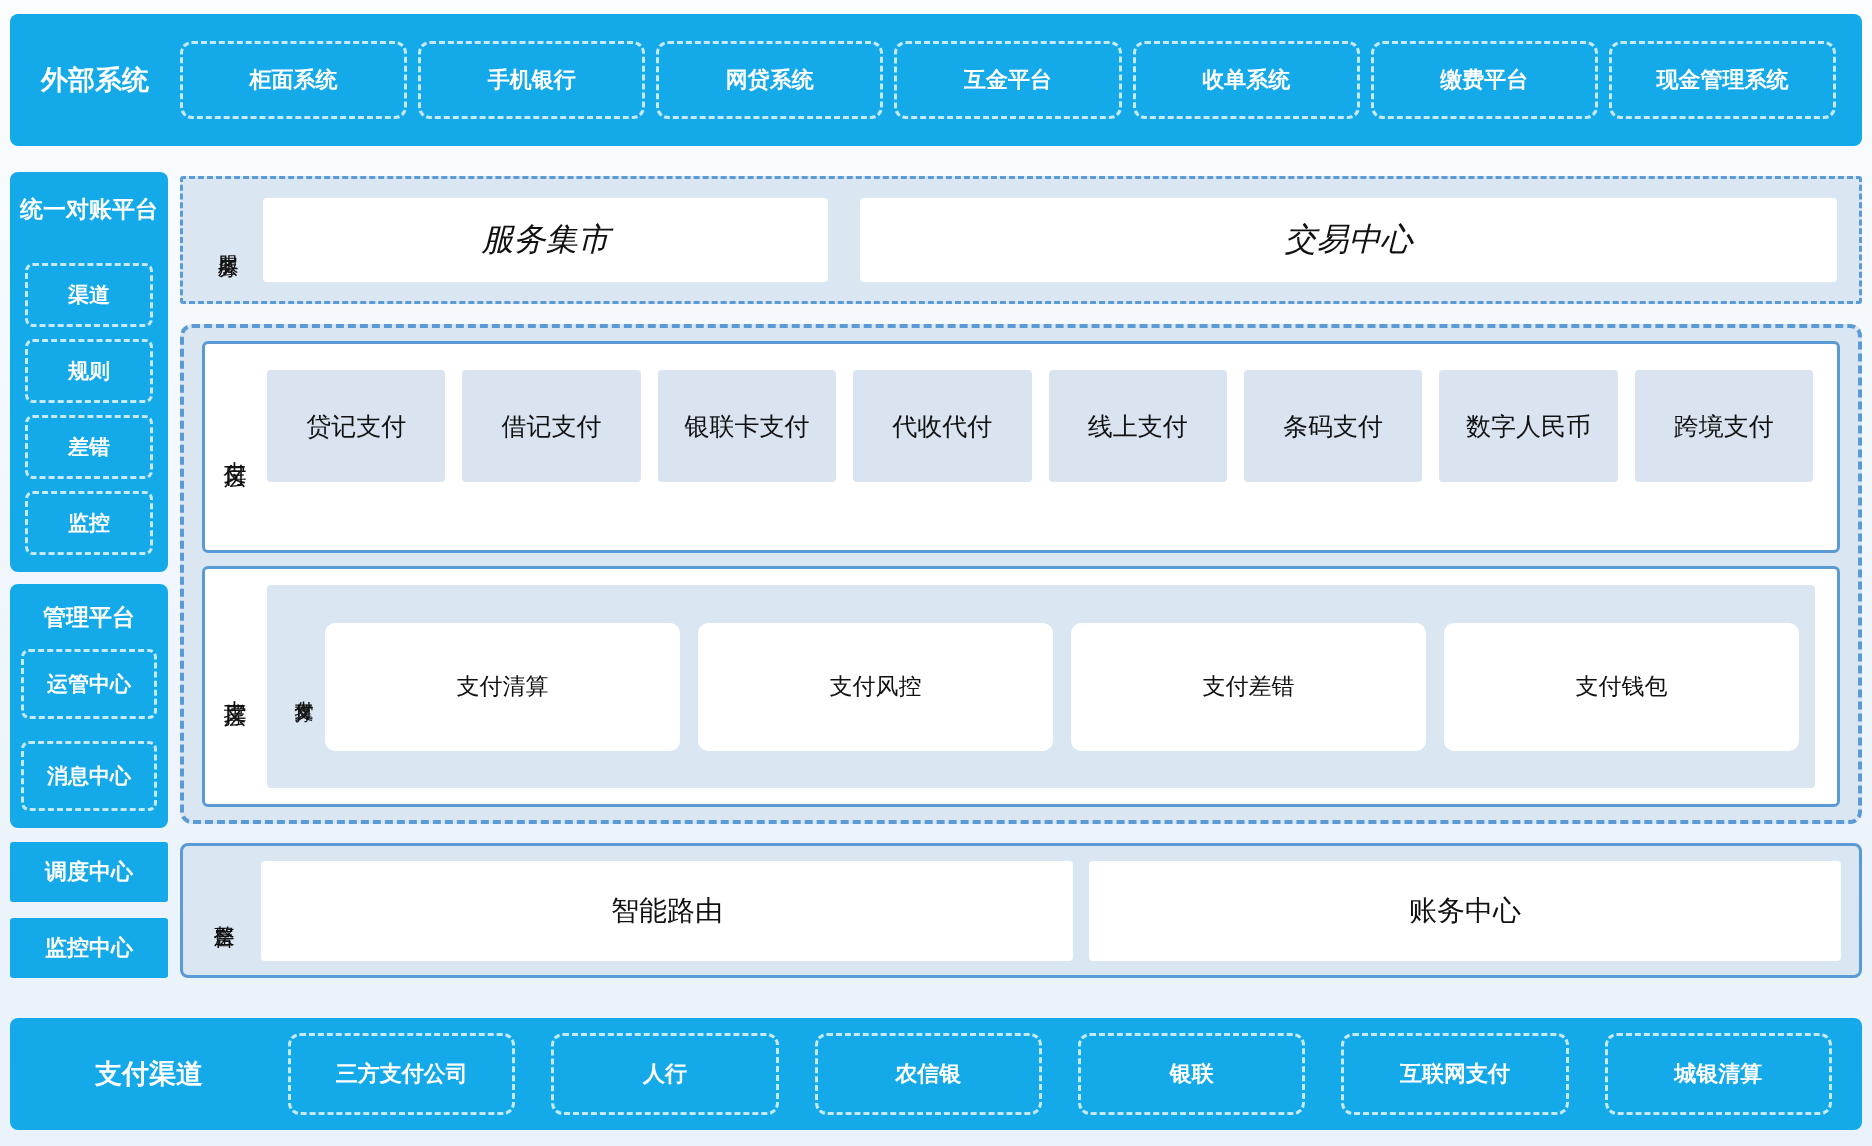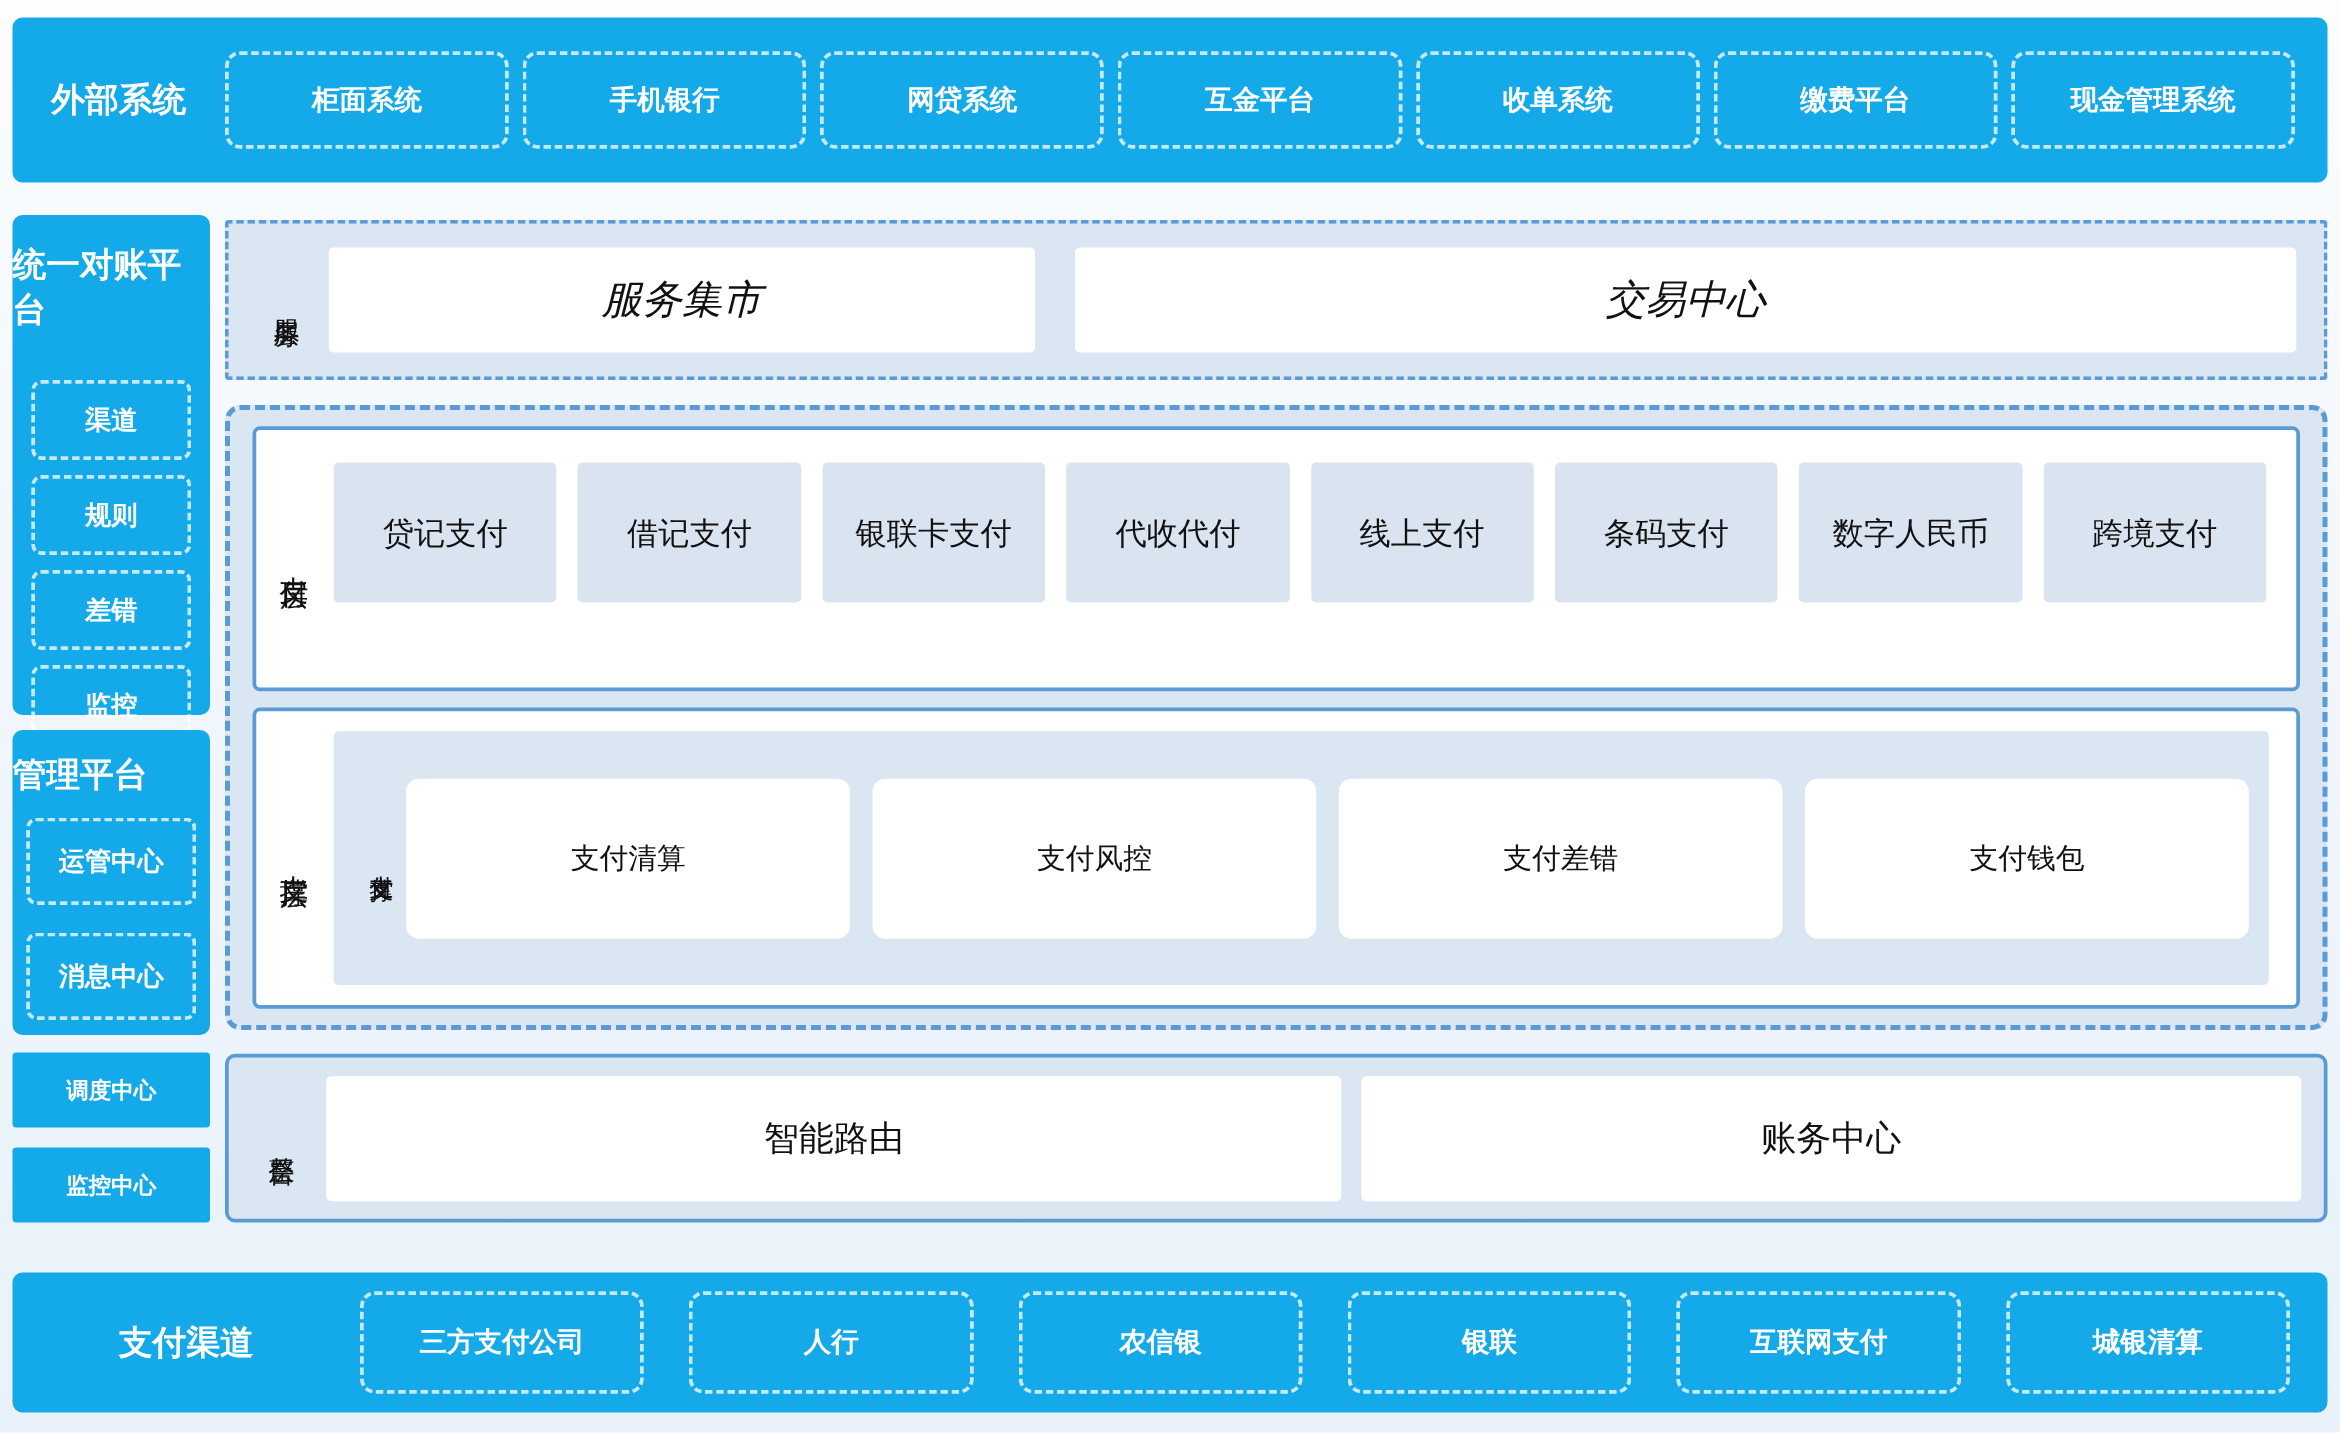--- a/index.html
+++ b/index.html
@@ -20,31 +20,31 @@
   .dash-white {
     border: 3px dashed rgba(255,255,255,0.75);
     border-radius: 12px;
     display: flex; align-items: center; justify-content: center;
     font-size: 22px; font-weight: bold; color: #fff;
     height: 78px; flex: 1;
   }
 
   
   .side-block { border-radius: 8px; padding-top: 22px; }
-  .side-title { font-size: 27px; font-weight: bold; color: #fff; }
+  .side-title { font-size: 23px; font-weight: bold; text-align: center; color: #fff; }
   .side-item {
     border: 3px dashed rgba(255,255,255,0.75);
     border-radius: 8px;
     display: flex; align-items: center; justify-content: center;
     font-size: 21px; font-weight: bold; color: #fff;
   }
   .solid-box {
     border-radius: 3px;
     display: flex; align-items: center; justify-content: center;
-    font-size: 18px; font-weight: bold;
+    font-size: 22px; font-weight: bold;
   }
 
   
   .panel { background: #dbe6f3; }
   .v-label {
     writing-mode: vertical-rl; text-orientation: upright;
     font-size: 23px; color: #111; letter-spacing: 3px;
     display: flex; align-items: center; justify-content: center;
     flex: 0 0 auto;
   }

